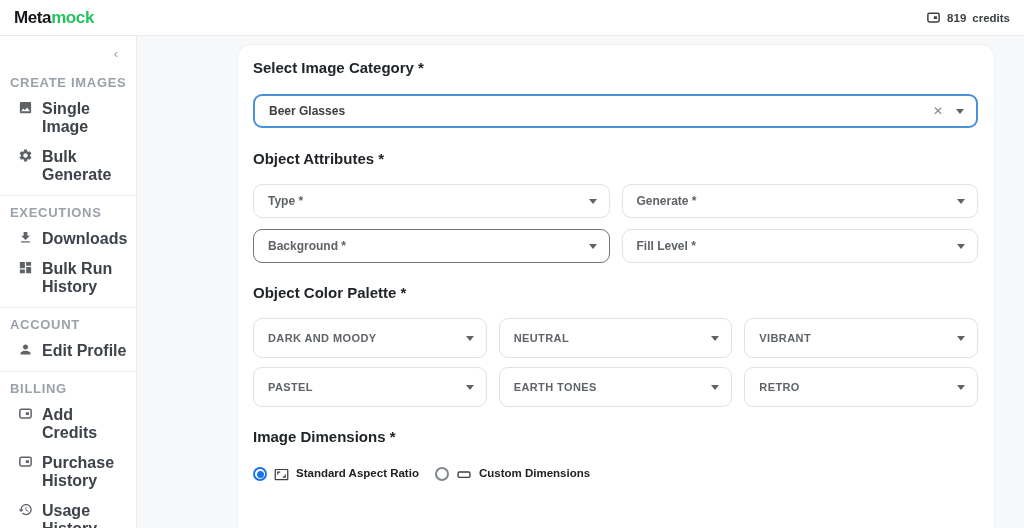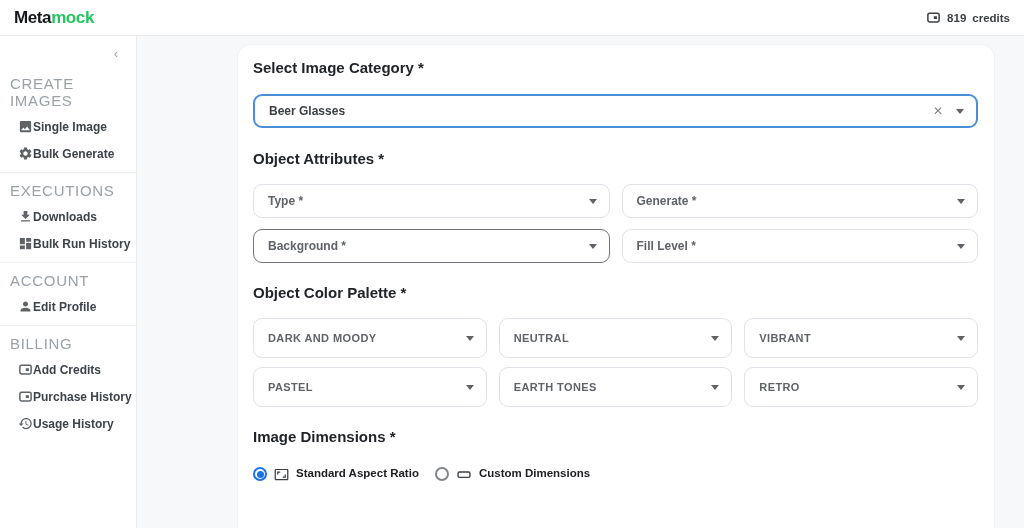--- a/index.html
+++ b/index.html
@@ -26,27 +26,27 @@
   .layout { display: flex; height: 492px; }
 
   
   .sidebar {
     width: 137px; background: #fff; border-right: 1px solid #e9eaec;
     padding-top: 6px; flex-shrink: 0;
   }
   .collapse-row { text-align: right; padding: 2px 18px 4px 0; }
   .collapse-btn { color: #9aa0a6; font-size: 13px; cursor: pointer; line-height: 1; display: inline-block; }
   .sec-title {
-    font-size: 15px; font-weight: normal; color: #9aa1a9;
+    font-size: 13px; font-weight: bold; color: #9aa1a9;
     letter-spacing: 0.7px; padding: 9px 0 4px 10px;
   }
   .side-item {
-    display: flex; align-items: flex-end; 
+    display: flex; align-items: flex-start; gap: 9px;
     padding: 6px 4px 6px 18px; cursor: pointer;
-    font-size: 12px; font-weight: bold; color: #3d4349;
+    font-size: 16px; font-weight: bold; color: #3d4349;
   }
   .side-item svg { flex-shrink: 0; display: block; }
   .divider { border-top: 1px solid #eceef0; margin: 5px 0 0 0; }
 
   
   .main { flex: 1; padding: 8px 29px 0 100px; }
   .card {
     background: #fff; height: 100%;
     border-radius: 14px 14px 0 0;
     border: 1px solid #f0f1f3; border-bottom: none;

